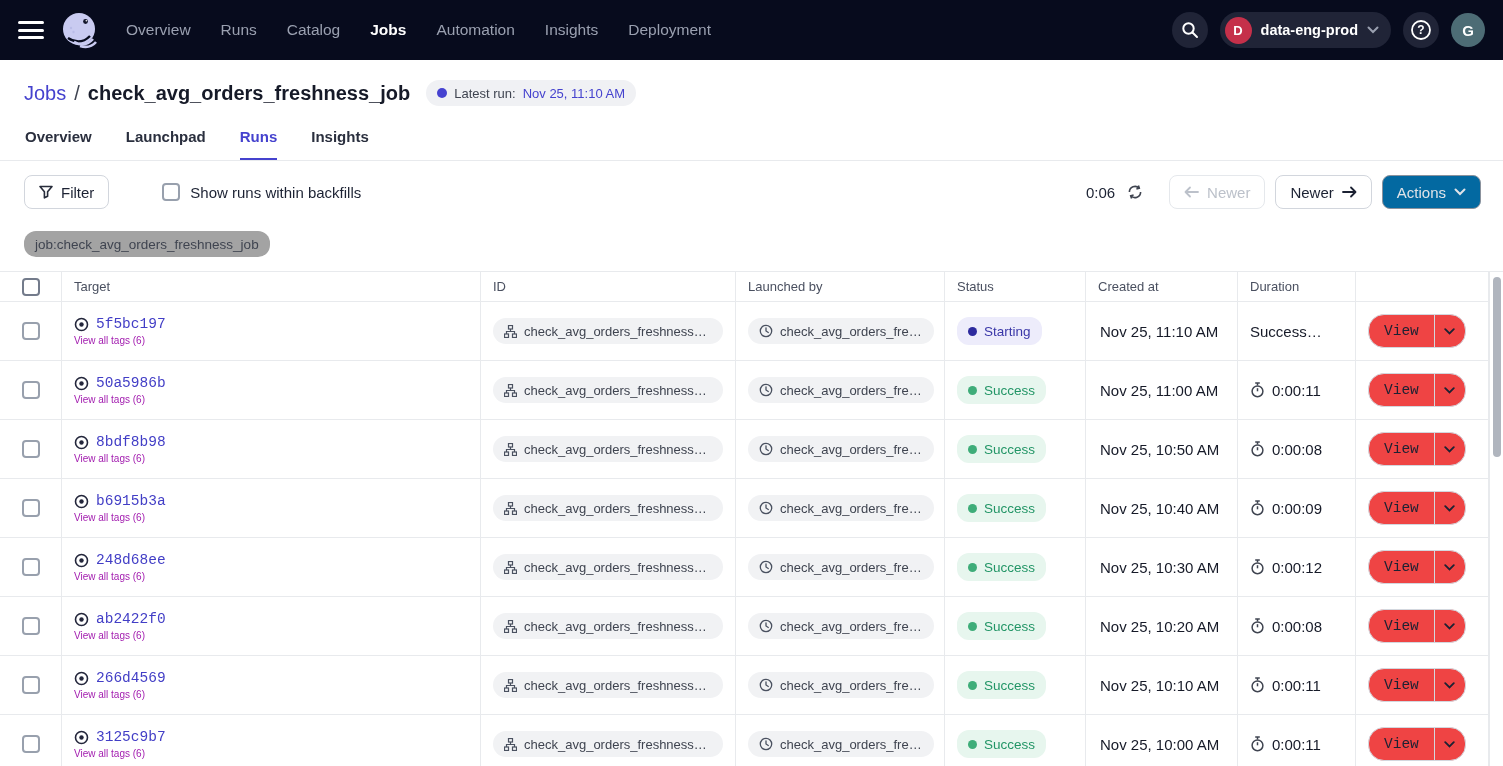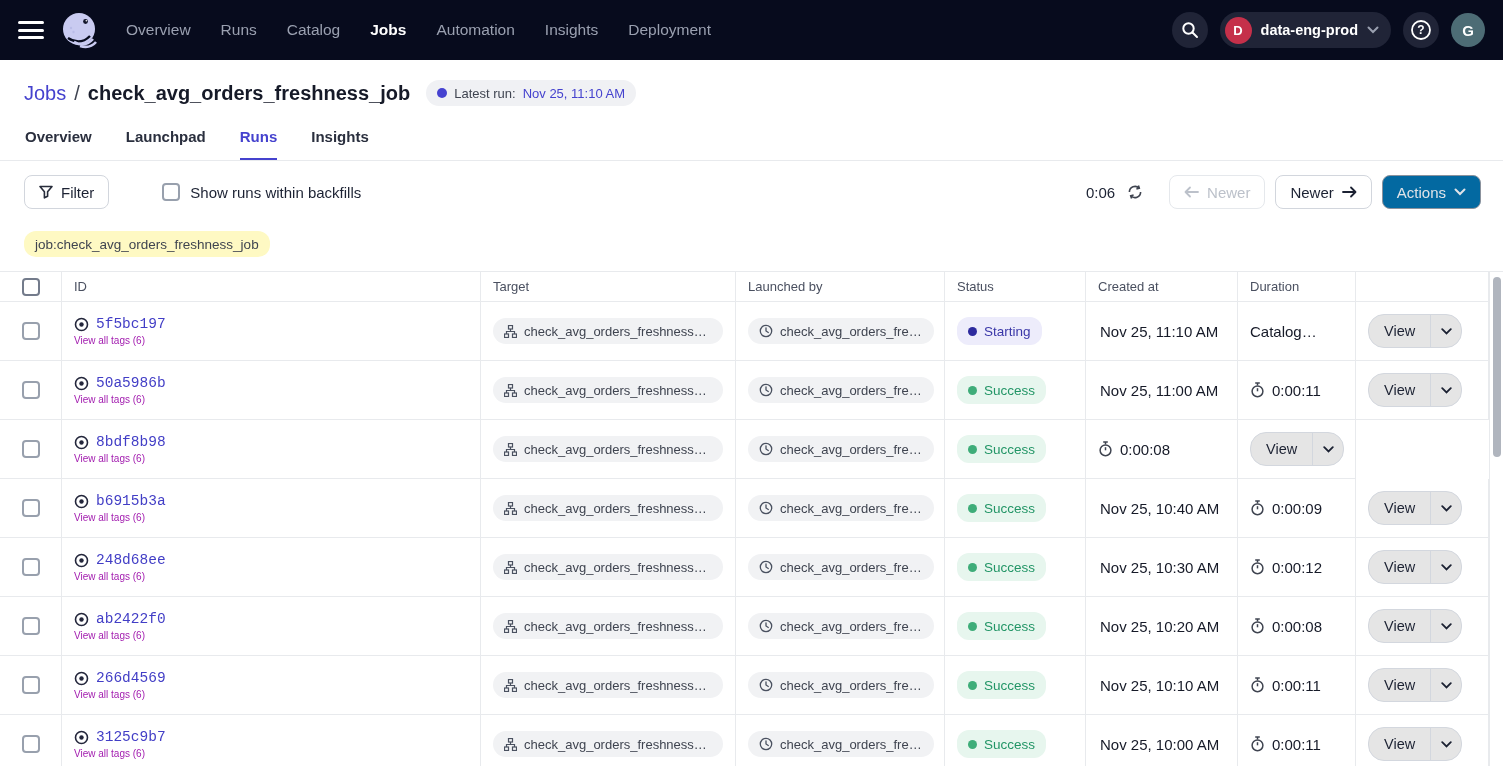--- a/index.html
+++ b/index.html
@@ -47,21 +47,21 @@
   .btn.filled { background:#0369a1; border-color:#8b929d; color:#e0e3e8; }
   .check-row { display:flex; align-items:center; gap:10px; margin-left:18px; }
   .checkbox { width:18px; height:18px; border:2px solid #98a0ad; border-radius:4px; background:#fff; cursor:pointer; }
   .checkbox.dark { border-color:#737b8b; }
   .check-label { font-size:15px; color:#1c2233; }
   .toolbar-right { margin-left:auto; display:flex; align-items:center; gap:10px; }
   .countdown { font-size:15px; color:#1c2233; margin-right:2px; }
 
   
   .tagrow { padding:8px 24px 14px 24px; }
-  .tag-pill { display:inline-flex; align-items:center; height:26px; border-radius:12px; background:#fef9c3; padding:0 11px; font-size:13.5px; color:#3f4450; }
+  .tag-pill { display:inline-flex; align-items:center; height:26px; border-radius:12px; background:#a3a3a3; padding:0 11px; font-size:13.5px; color:#3f4450; }
 
   
   .table-wrap { display:flex; border-top:1px solid #e8eaed; }
   .table { width:1489px; }
   .grid-row { display:grid; grid-template-columns:62px 419px 255px 209px 141px 152px 118px 133px; }
   .th { height:30px; display:flex; align-items:center; font-size:13px; color:#4a5060; border-right:1px solid #e8eaed; border-bottom:1px solid #e8eaed; padding-left:12px; }
   .th.center { justify-content:center; padding-left:0; }
   .td { height:59px; border-right:1px solid #e8eaed; border-bottom:1px solid #e8eaed; display:flex; align-items:center; padding-left:12px; overflow:hidden; }
   .td.center { justify-content:center; padding-left:0; }
   .td-id { flex-direction:column; align-items:flex-start; justify-content:center; gap:3px; }
@@ -71,21 +71,21 @@
   .cell-pill { display:inline-flex; align-items:center; gap:7px; height:26px; border-radius:13px; background:#f1f2f4; padding:0 11px; font-size:13px; color:#3f4450; max-width:95%; }
   .cell-pill .trunc { overflow:hidden; text-overflow:ellipsis; white-space:nowrap; }
   .status-pill { display:inline-flex; align-items:center; gap:7px; height:28px; border-radius:12px; padding:0 11px; font-size:13.5px; }
   .status-pill .sdot { width:9px; height:9px; border-radius:50%; }
   .status-pill.starting { background:#edecfb; color:#3a37a8; }
   .status-pill.starting .sdot { background:#2d2a9e; }
   .status-pill.success { background:#e7f6ee; color:#229566; }
   .status-pill.success .sdot { background:#3ead79; }
   .created { font-size:15px; color:#161a28; padding-left:2px; }
   .duration { display:flex; align-items:center; gap:7px; font-size:15px; color:#161a28; }
-  .split-btn { display:inline-flex; border:1px solid #d3d7de; border-radius:16px; overflow:hidden; background:#e5e5e5; }
+  .split-btn { display:inline-flex; border:1px solid #d3d7de; border-radius:16px; overflow:hidden; background:#ef4444;font-family:Liberation Mono, monospace; }
   .split-main { padding:0 15px; height:32px; display:flex; align-items:center; font-size:14.5px; color:#1c2233; cursor:pointer; }
   .split-sep { width:1px; background:#d3d7de; }
   .split-caret { width:30px; display:flex; align-items:center; justify-content:center; cursor:pointer; }
 
   
   .scrollbar { width:14px; background:#fff; position:relative; }
   .scroll-thumb { position:absolute; left:3px; top:5px; width:8px; height:180px; border-radius:4px; background:#b0b5be; }
 
   svg { display:block; }
 </style>
@@ -223,22 +223,22 @@
 <div class="tagrow">
   <span class="tag-pill">job:check_avg_orders_freshness_job</span>
 </div>
 
 <div class="table-wrap">
   <div class="table">
     <div class="grid-row">
       <div class="th center">
           <div class="checkbox dark"></div>
         </div>
+      <div class="th">Target</div>
       <div class="th">ID</div>
-      <div class="th">Target</div>
       <div class="th">Launched by</div>
       <div class="th">Status</div>
       <div class="th">Created at</div>
       <div class="th">Duration</div>
       <div class="th"></div>
     </div>
     <div id="table-body">
   <div class="grid-row">
     <div class="td center">
             <div class="checkbox"></div>
@@ -284,21 +284,21 @@
         <span class="sdot"></span>
         <span>Starting</span>
       </span>
     </div>
     <div class="td">
             <span class="created">Nov 25, 11:10 AM</span>
           </div>
     <div class="td">
       <span class="duration">
 
-        <span>Catalog…</span>
+        <span>Success…</span>
       </span>
     </div>
     <div class="td">
       <span class="split-btn">
         <span class="split-main">View</span>
         <span class="split-sep"></span>
         <span class="split-caret">
           <svg width="11" height="7" viewBox="0 0 11 7">
                   <polyline points="1.2,1.2 5.5,5.5 9.8,1.2" stroke="#1c2233" stroke-width="1.8" fill="none" stroke-linecap="round"></polyline>
                 </svg>
@@ -422,20 +422,23 @@
         <span class="trunc">check_avg_orders_freshn…</span>
       </span>
     </div>
     <div class="td">
       <span class="status-pill success">
         <span class="sdot"></span>
         <span>Success</span>
       </span>
     </div>
     <div class="td">
+            <span class="created">Nov 25, 10:50 AM</span>
+          </div>
+    <div class="td">
       <span class="duration">
         <span>
           <svg width="15" height="16" viewBox="0 0 15 16">
                   <line x1="5.2" y1="1" x2="9.8" y2="1" stroke="#3f4450" stroke-width="1.5"></line>
                   <line x1="7.5" y1="1" x2="7.5" y2="3.4" stroke="#3f4450" stroke-width="1.5"></line>
                   <circle cx="7.5" cy="9.3" r="5.4" stroke="#3f4450" stroke-width="1.5" fill="none"></circle>
                   <line x1="7.5" y1="9.3" x2="7.5" y2="6.2" stroke="#3f4450" stroke-width="1.5"></line>
                 </svg>
         </span>
         <span>0:00:08</span>

